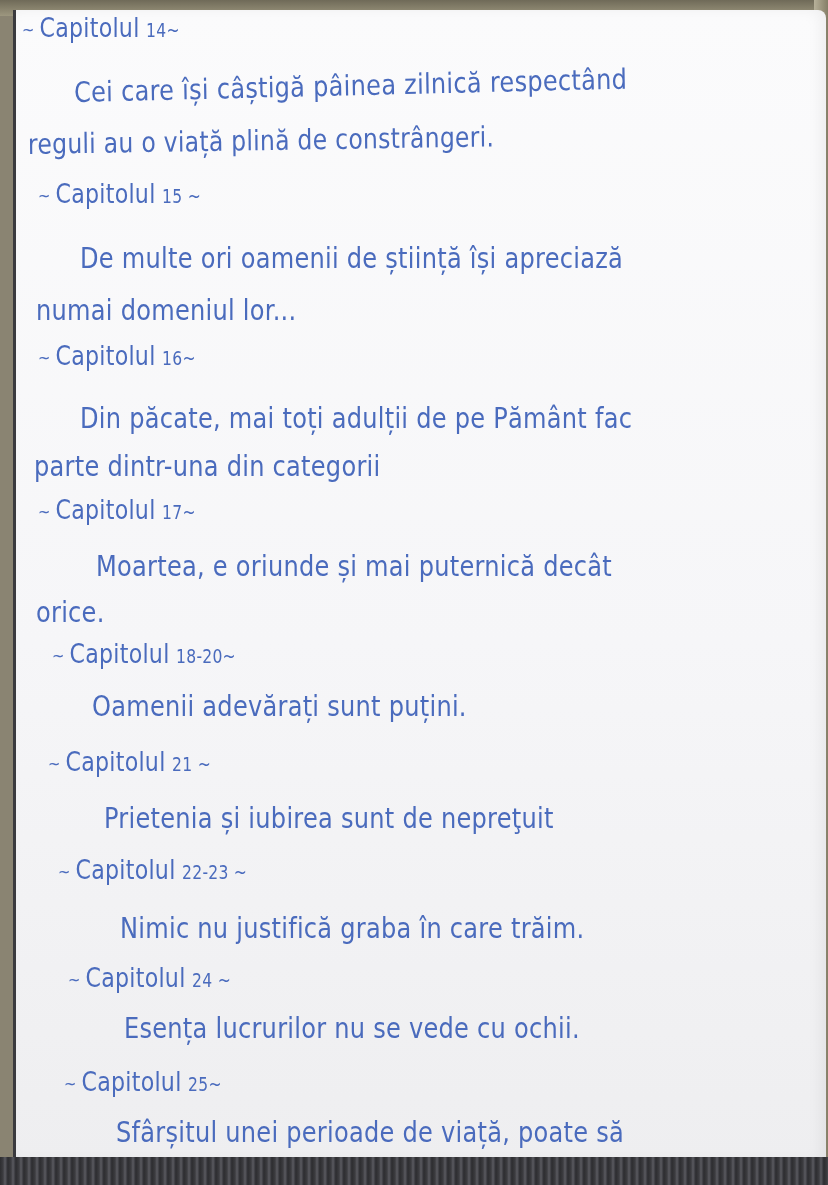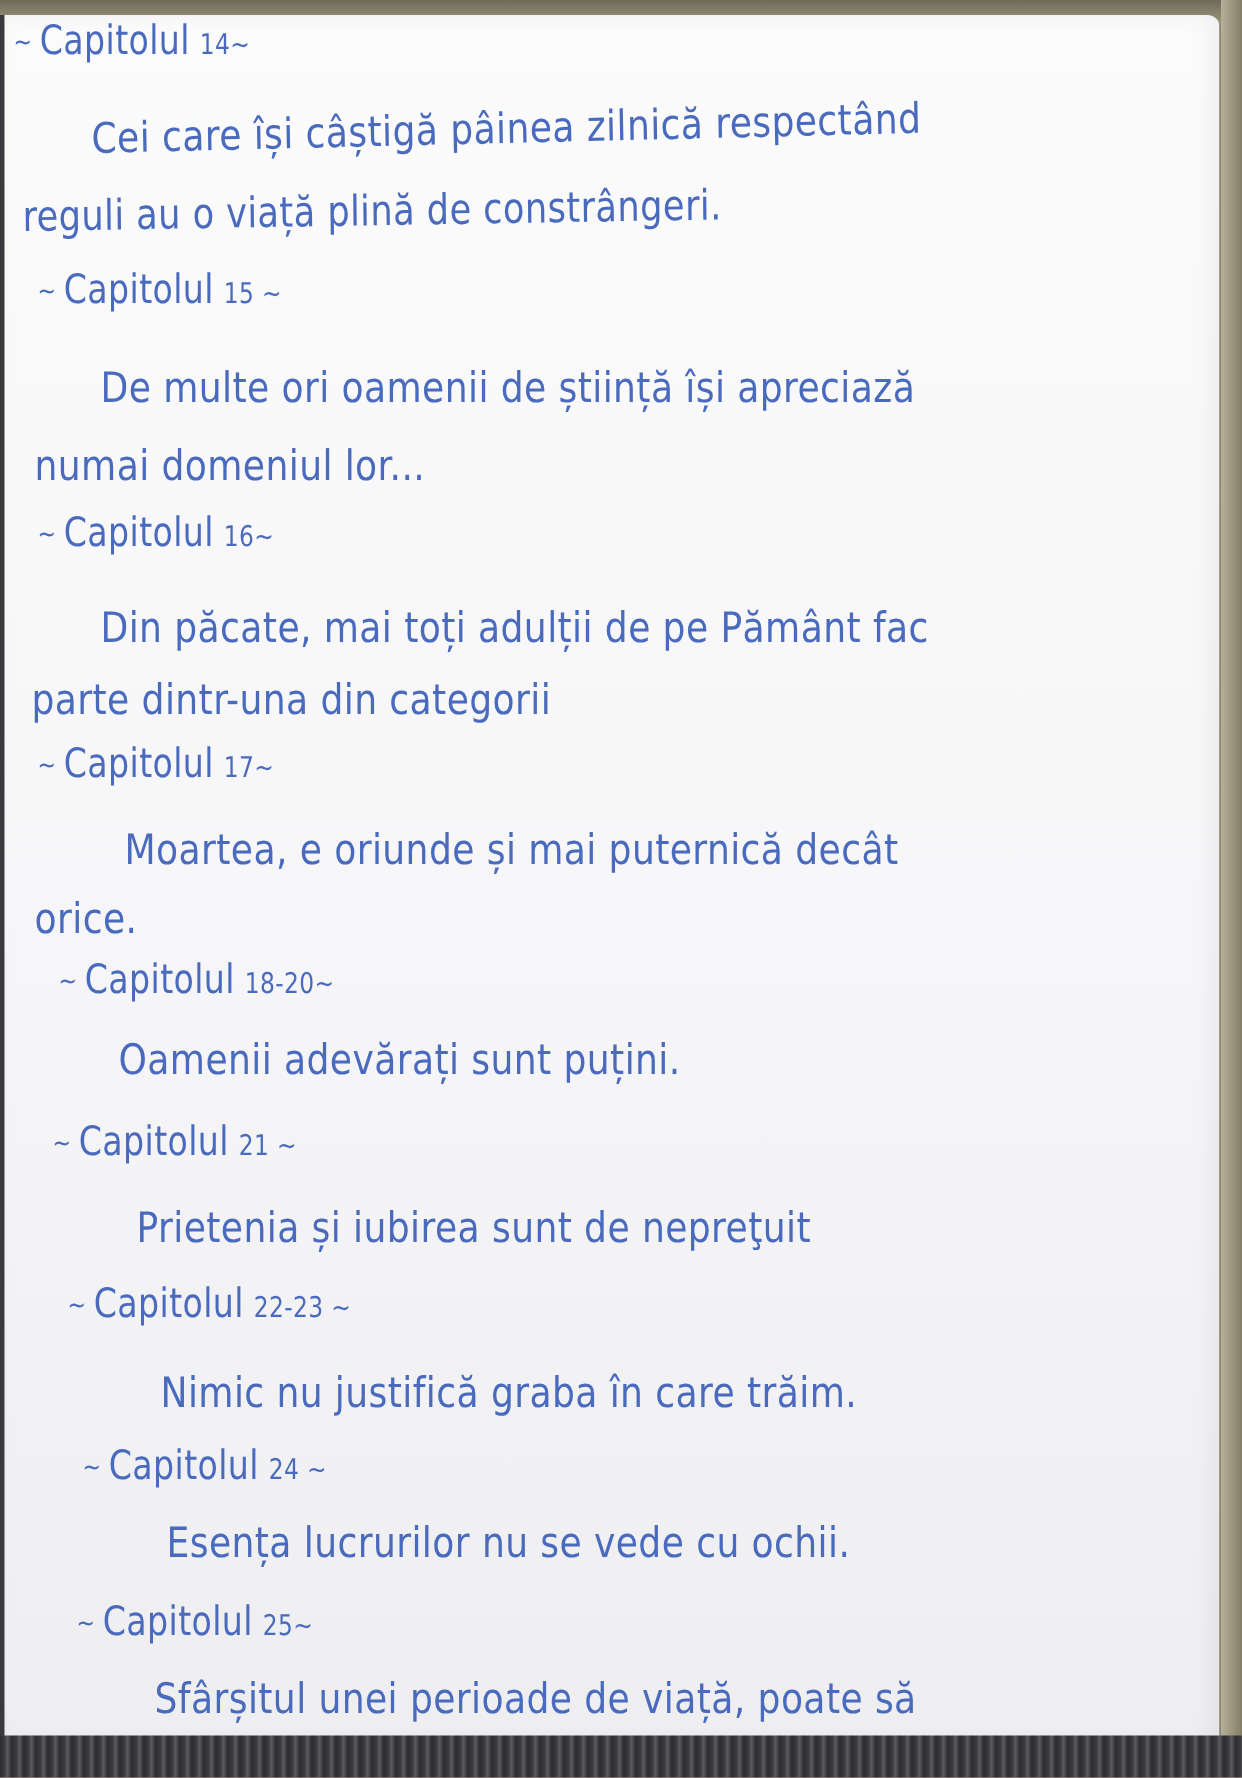--- a/index.html
+++ b/index.html
@@ -27,21 +27,21 @@
       background: linear-gradient(90deg, #b7b19a 0%, #857e67 100%);
     }
     .backdrop-bottom {
       position: absolute;
       left: 0; bottom: 0;
       width: 828px; height: 28px;
       background: repeating-linear-gradient(90deg, #2d2d30 0px, #3c3c40 3px, #5a5a60 5px, #2a2a2e 8px);
     }
     .page {
       position: absolute;
-      left: 0;
+      left: 13px;
       top: 10px;
       width: 810px;
       height: 1152px;
       background: linear-gradient(180deg, #fbfbfc 0%, #f6f6f8 55%, #eeeef0 100%);
       border-left: 3px solid #3a3a3e;
       border-top-right-radius: 8px;
       box-shadow: inset -6px 0 14px rgba(0,0,0,0.05);
     }
     .line {
       position: absolute;

